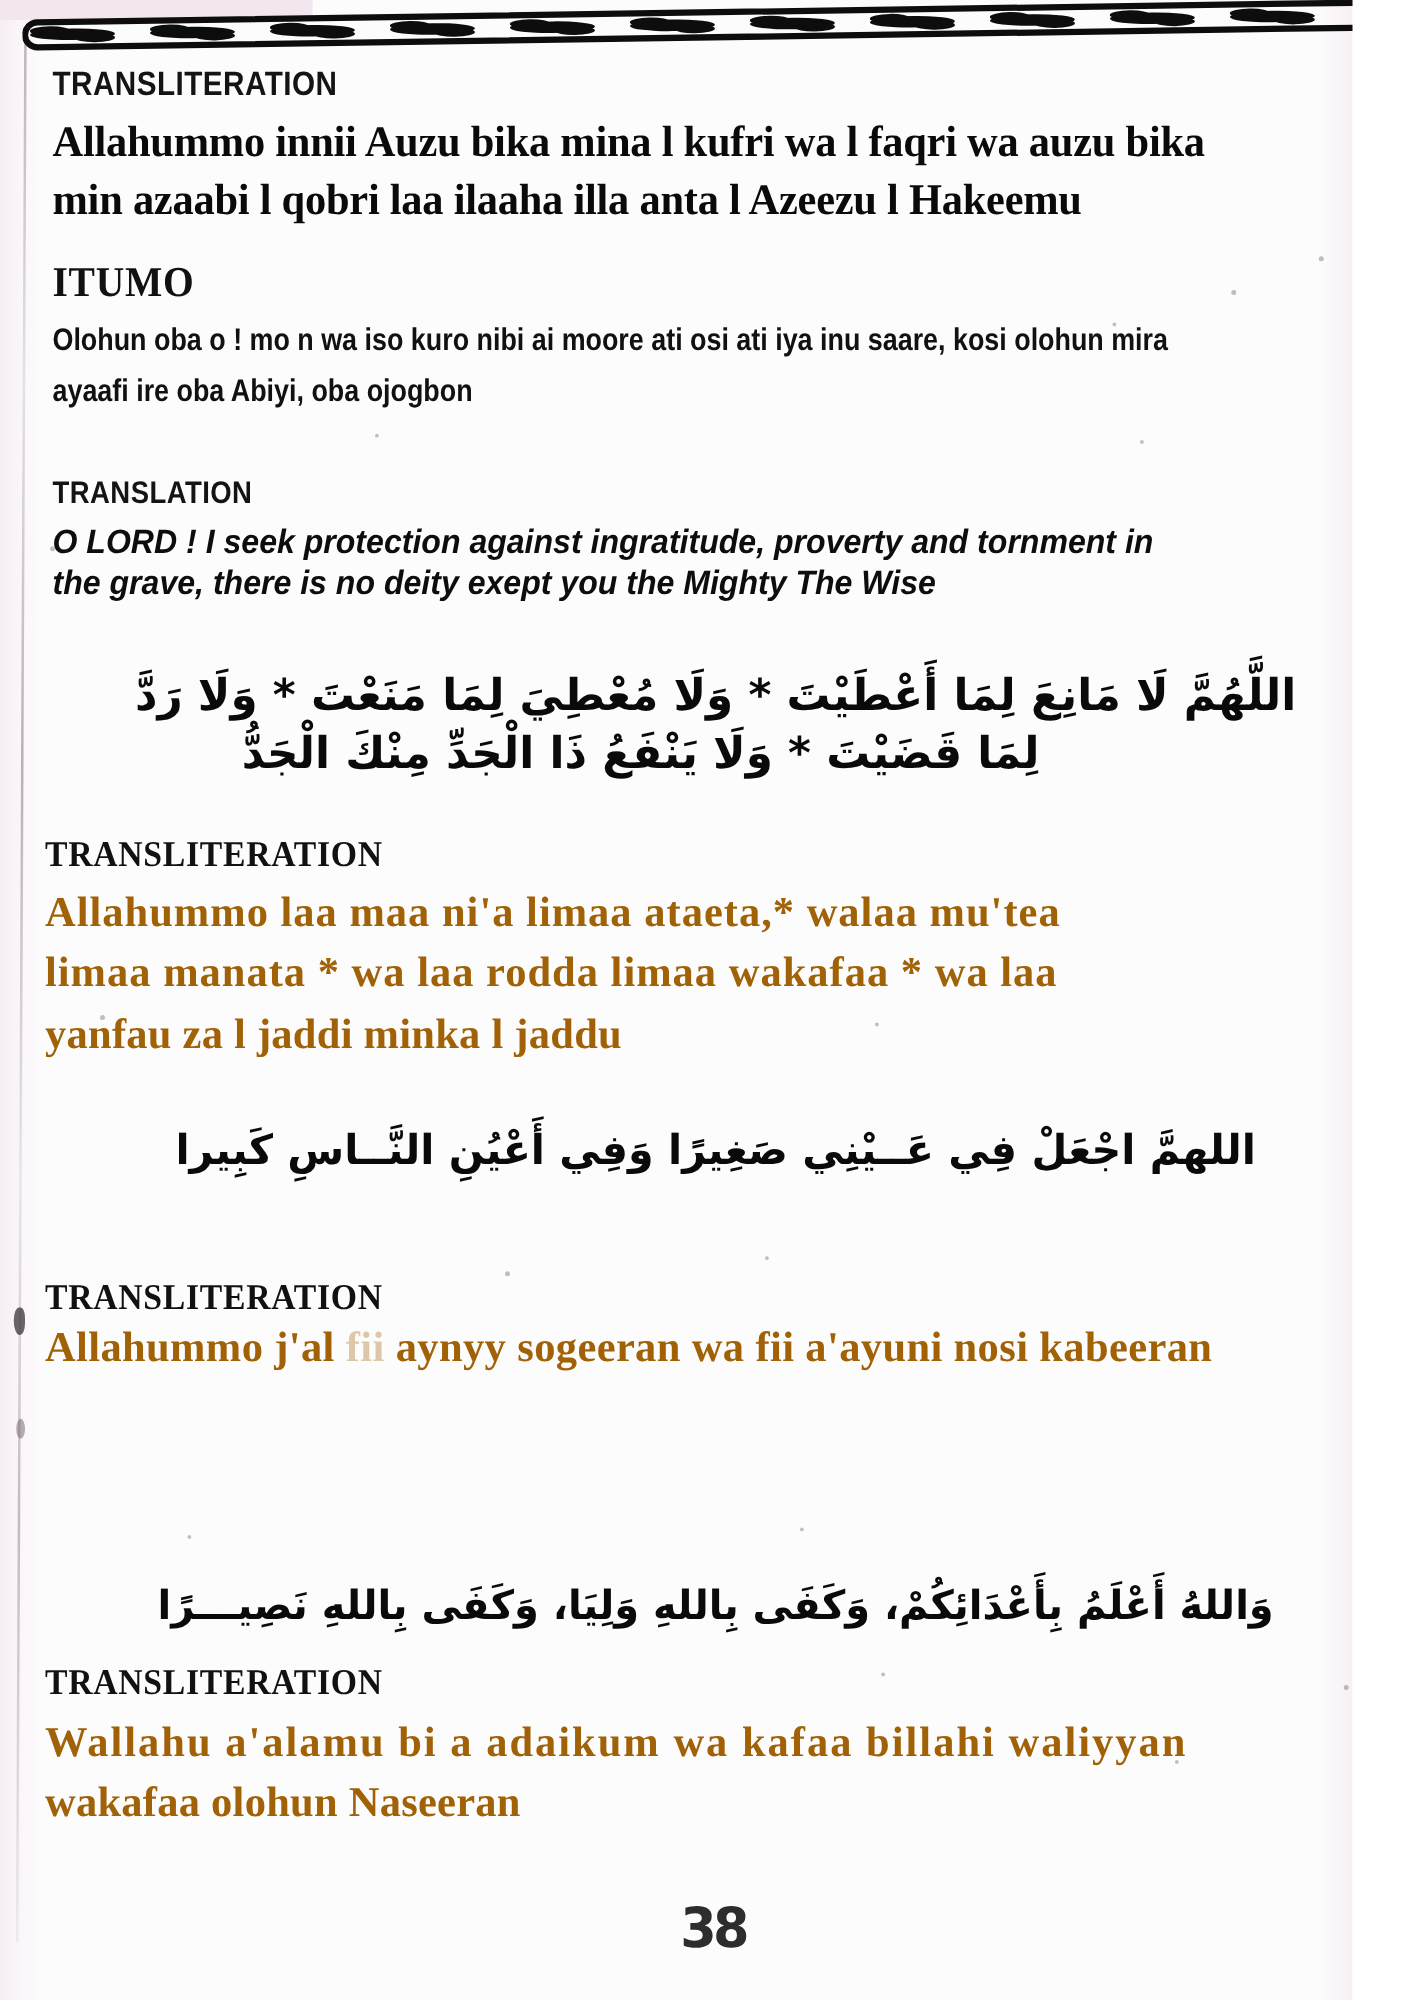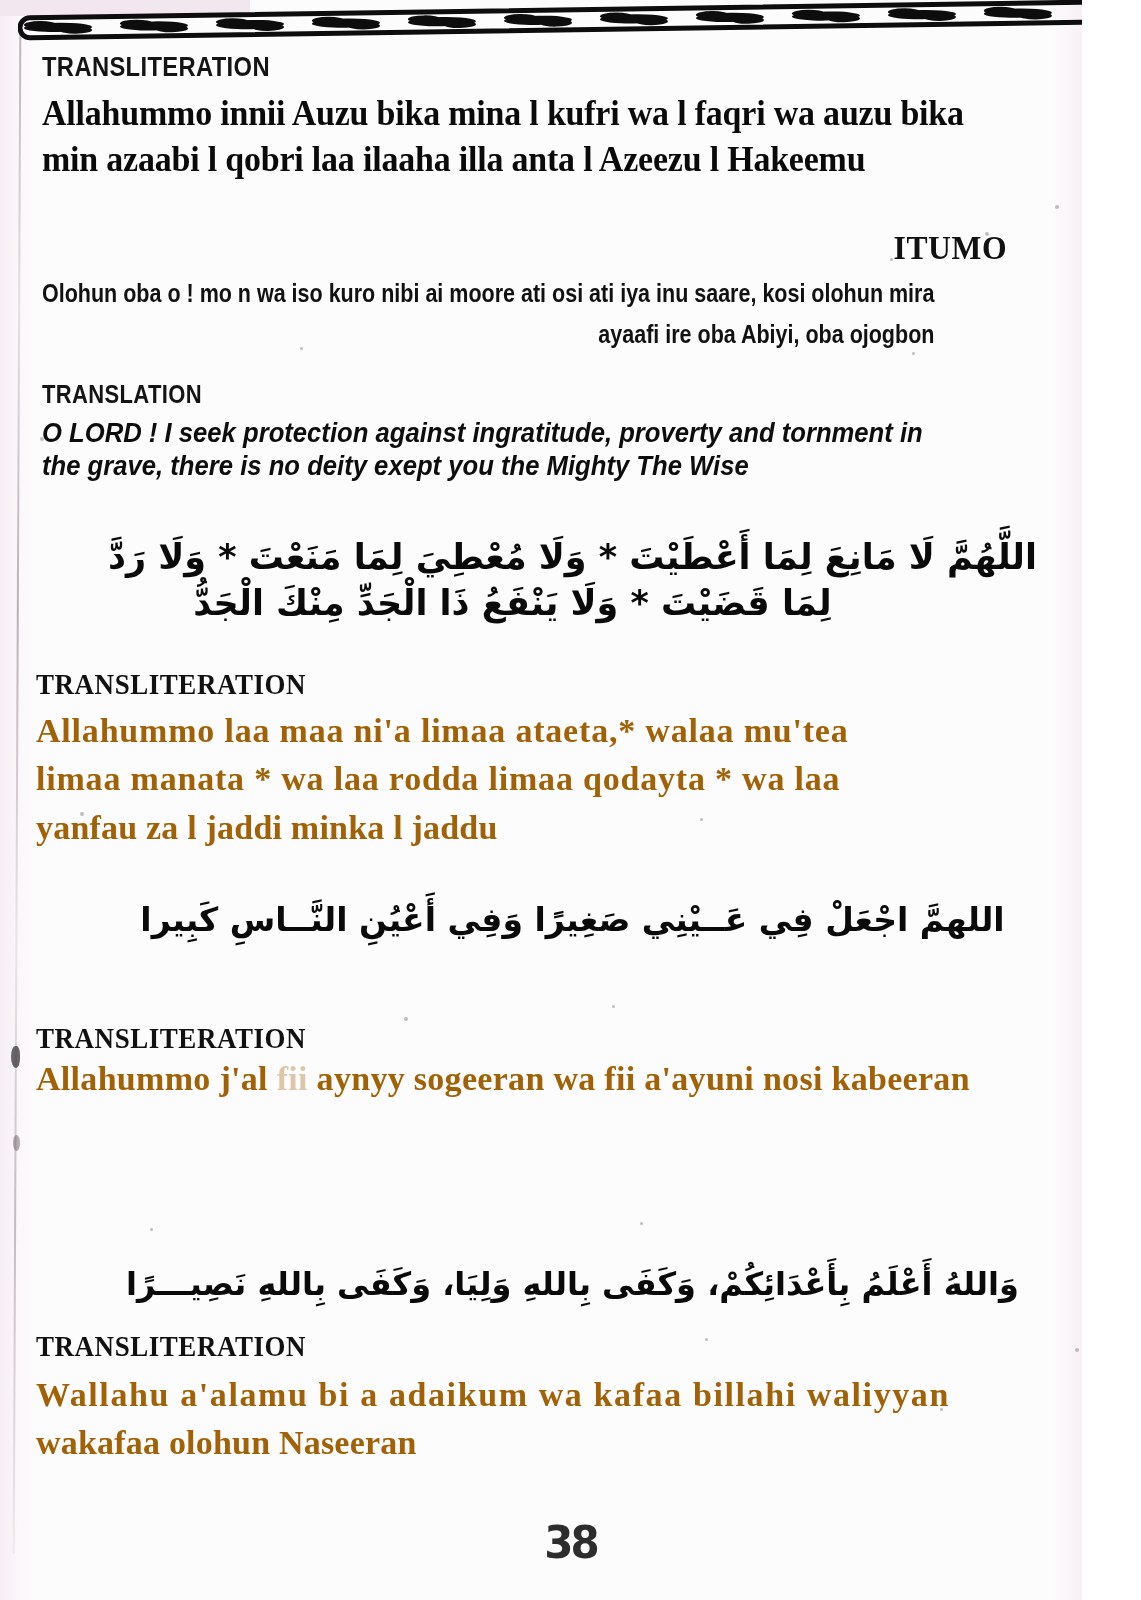--- a/index.html
+++ b/index.html
@@ -251,21 +251,21 @@
   </div>
 
   <div class="block" style="left:42px; top:52px;">
     <div class="hd-sans">TRANSLITERATION</div>
     <div class="body-serif-bold" style="margin-top:8px; width:1070px;">
       <div>Allahummo innii Auzu bika mina l kufri wa l faqri wa auzu bika</div>
       <div>min azaabi l qobri laa ilaaha illa anta l Azeezu l Hakeemu</div>
     </div>
   </div>
 
-  <div class="block" style="left:42px; top:229px;text-align:right;">
+  <div class="block" style="left:42px; top:208px;">
     <div class="hd-serif" style="font-size:34px;">ITUMO</div>
     <div style="margin-top:6px;">
       <div class="body-sans-cond">Olohun oba o ! mo n wa iso kuro nibi ai moore ati osi ati iya inu saare, kosi olohun mira</div>
       <div class="body-sans-cond">ayaafi ire oba Abiyi, oba ojogbon</div>
     </div>
   </div>
 
   <div class="block arabic ar-1" style="left:30px; top:535px; width:1085px;">
     <div>اللَّهُمَّ لَا مَانِعَ لِمَا أَعْطَيْتَ * وَلَا مُعْطِيَ لِمَا مَنَعْتَ * وَلَا رَدَّ</div>
     <div style="padding-right:120px;">لِمَا قَضَيْتَ * وَلَا يَنْفَعُ ذَا الْجَدِّ مِنْكَ الْجَدُّ</div>
@@ -276,21 +276,21 @@
     <div style="margin-top:8px;">
       <div class="body-sans-italic">O LORD ! I seek protection against ingratitude, proverty and tornment in</div>
       <div class="body-sans-italic">the grave, there is no deity exept you the Mighty The Wise</div>
     </div>
   </div>
 
   <div class="block" style="left:36px; top:668px;">
     <div class="hd-serif">TRANSLITERATION</div>
     <div class="body-serif-wide" style="margin-top:6px; width:1080px;">
       <div>Allahummo laa maa ni'a limaa ataeta,* walaa mu'tea</div>
-      <div>limaa manata * wa laa rodda limaa qodayta * wa laa</div>
+      <div>limaa manata * wa laa rodda limaa wakafaa * wa laa</div>
       <div style="letter-spacing:0.2px;">yanfau za l jaddi minka l jaddu</div>
     </div>
   </div>
 
   <div class="block arabic ar-2" style="left:30px; top:899px; width:1085px;">
     <div>اللهمَّ اجْعَلْ فِي عَــيْنِي صَغِيرًا وَفِي أَعْيُنِ النَّــاسِ كَبِيرا</div>
   </div>
 
   <div class="block" style="left:36px; top:1022px;">
     <div class="hd-serif">TRANSLITERATION</div>

